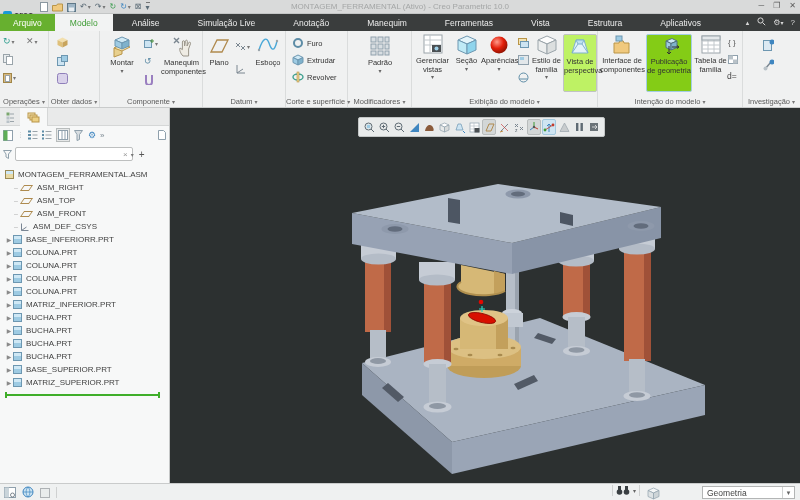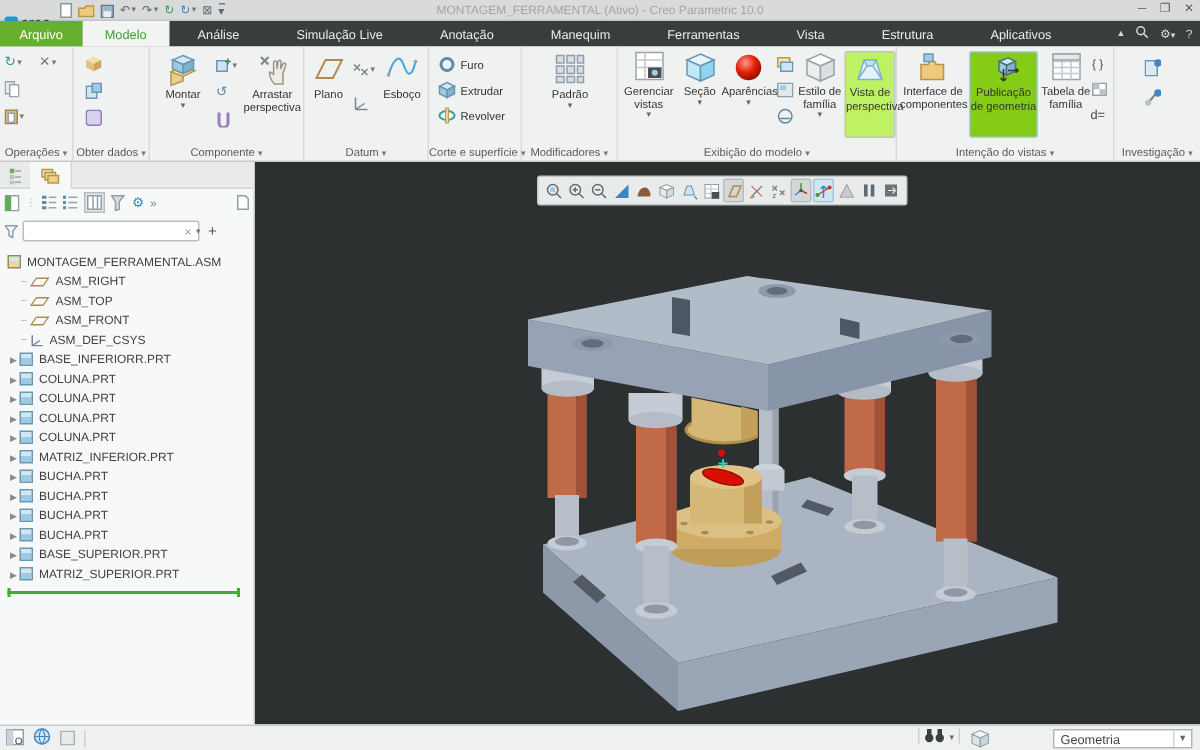--- a/index.html
+++ b/index.html
@@ -216,21 +216,21 @@
       <span class="mini" style="left:44px;top:41px">
           <svg width="10" height="11">
             <path d="M2 1v7a3 3 0 0 0 6 0V1" fill="none" stroke="#9a7fc0" stroke-width="2"></path>
           </svg>
         </span>
       <div class="bb" style="left:61px;width:41px">
         <svg class="bic" width="24" height="24">
           <path d="M4 4l5 5M9 4L4 9" stroke="#7a8690" stroke-width="1.4"></path>
           <path d="M13 22c-2.5-2.5-4-6.5-3-8l2.4 1.6V8c0-1.7 2.2-1.7 2.2 0v4l.8-4.8c.3-1.6 2.2-1.3 2 .3L17 12l1.6-3.2c.7-1.4 2.4-.6 1.9.9L18.6 15v7z" fill="#efece4" stroke="#9a958a"></path>
         </svg>
-        <span>Arrastar perspectiva</span>
+        <span>Manequim componentes</span>
       </div>
       <div class="glab"><span>Componente</span> <span class="dd7">▾</span></div>
     </div>
 
     <div class="rgroup" style="left:203px;width:83px">
       <div class="bb" style="left:2px;width:28px">
         <svg class="bic" width="24" height="24">
             <polygon points="4,18 10,6 21,6 15,18" fill="none" stroke="#b08a4e" stroke-width="1.3"></polygon>
           </svg>
         <span>Plano</span>
@@ -399,21 +399,21 @@
       </div>
       <span class="mini" style="left:130px;top:4px;font-size:8px;color:#555">{ }</span>
       <span class="mini" style="left:130px;top:21px">
           <svg width="10" height="9">
             <rect x="0.5" y="0.5" width="9" height="8" fill="#fff" stroke="#8fa0ac"></rect>
             <rect x="0.5" y="0.5" width="4.5" height="4" fill="#b9c2c8"></rect>
             <rect x="5" y="4.5" width="4.5" height="4" fill="#b9c2c8"></rect>
           </svg>
         </span>
       <span class="mini" style="left:129px;top:38px;font-size:8.5px;color:#444">d=</span>
-      <div class="glab"><span>Intenção do vistas</span> <span class="dd7">▾</span></div>
+      <div class="glab"><span>Intenção do modelo</span> <span class="dd7">▾</span></div>
     </div>
 
     <div class="rgroup" style="left:743px;width:57px;border-right:none">
       <span class="mini" style="left:20px;top:7px">
           <svg width="11" height="12">
             <rect x="0.5" y="1.5" width="8" height="10" fill="#dce9f2" stroke="#6d97b1"></rect>
             <circle cx="9" cy="3" r="2.5" fill="#3f86c0"></circle>
           </svg>
         </span>
       <span class="mini" style="left:20px;top:27px">

